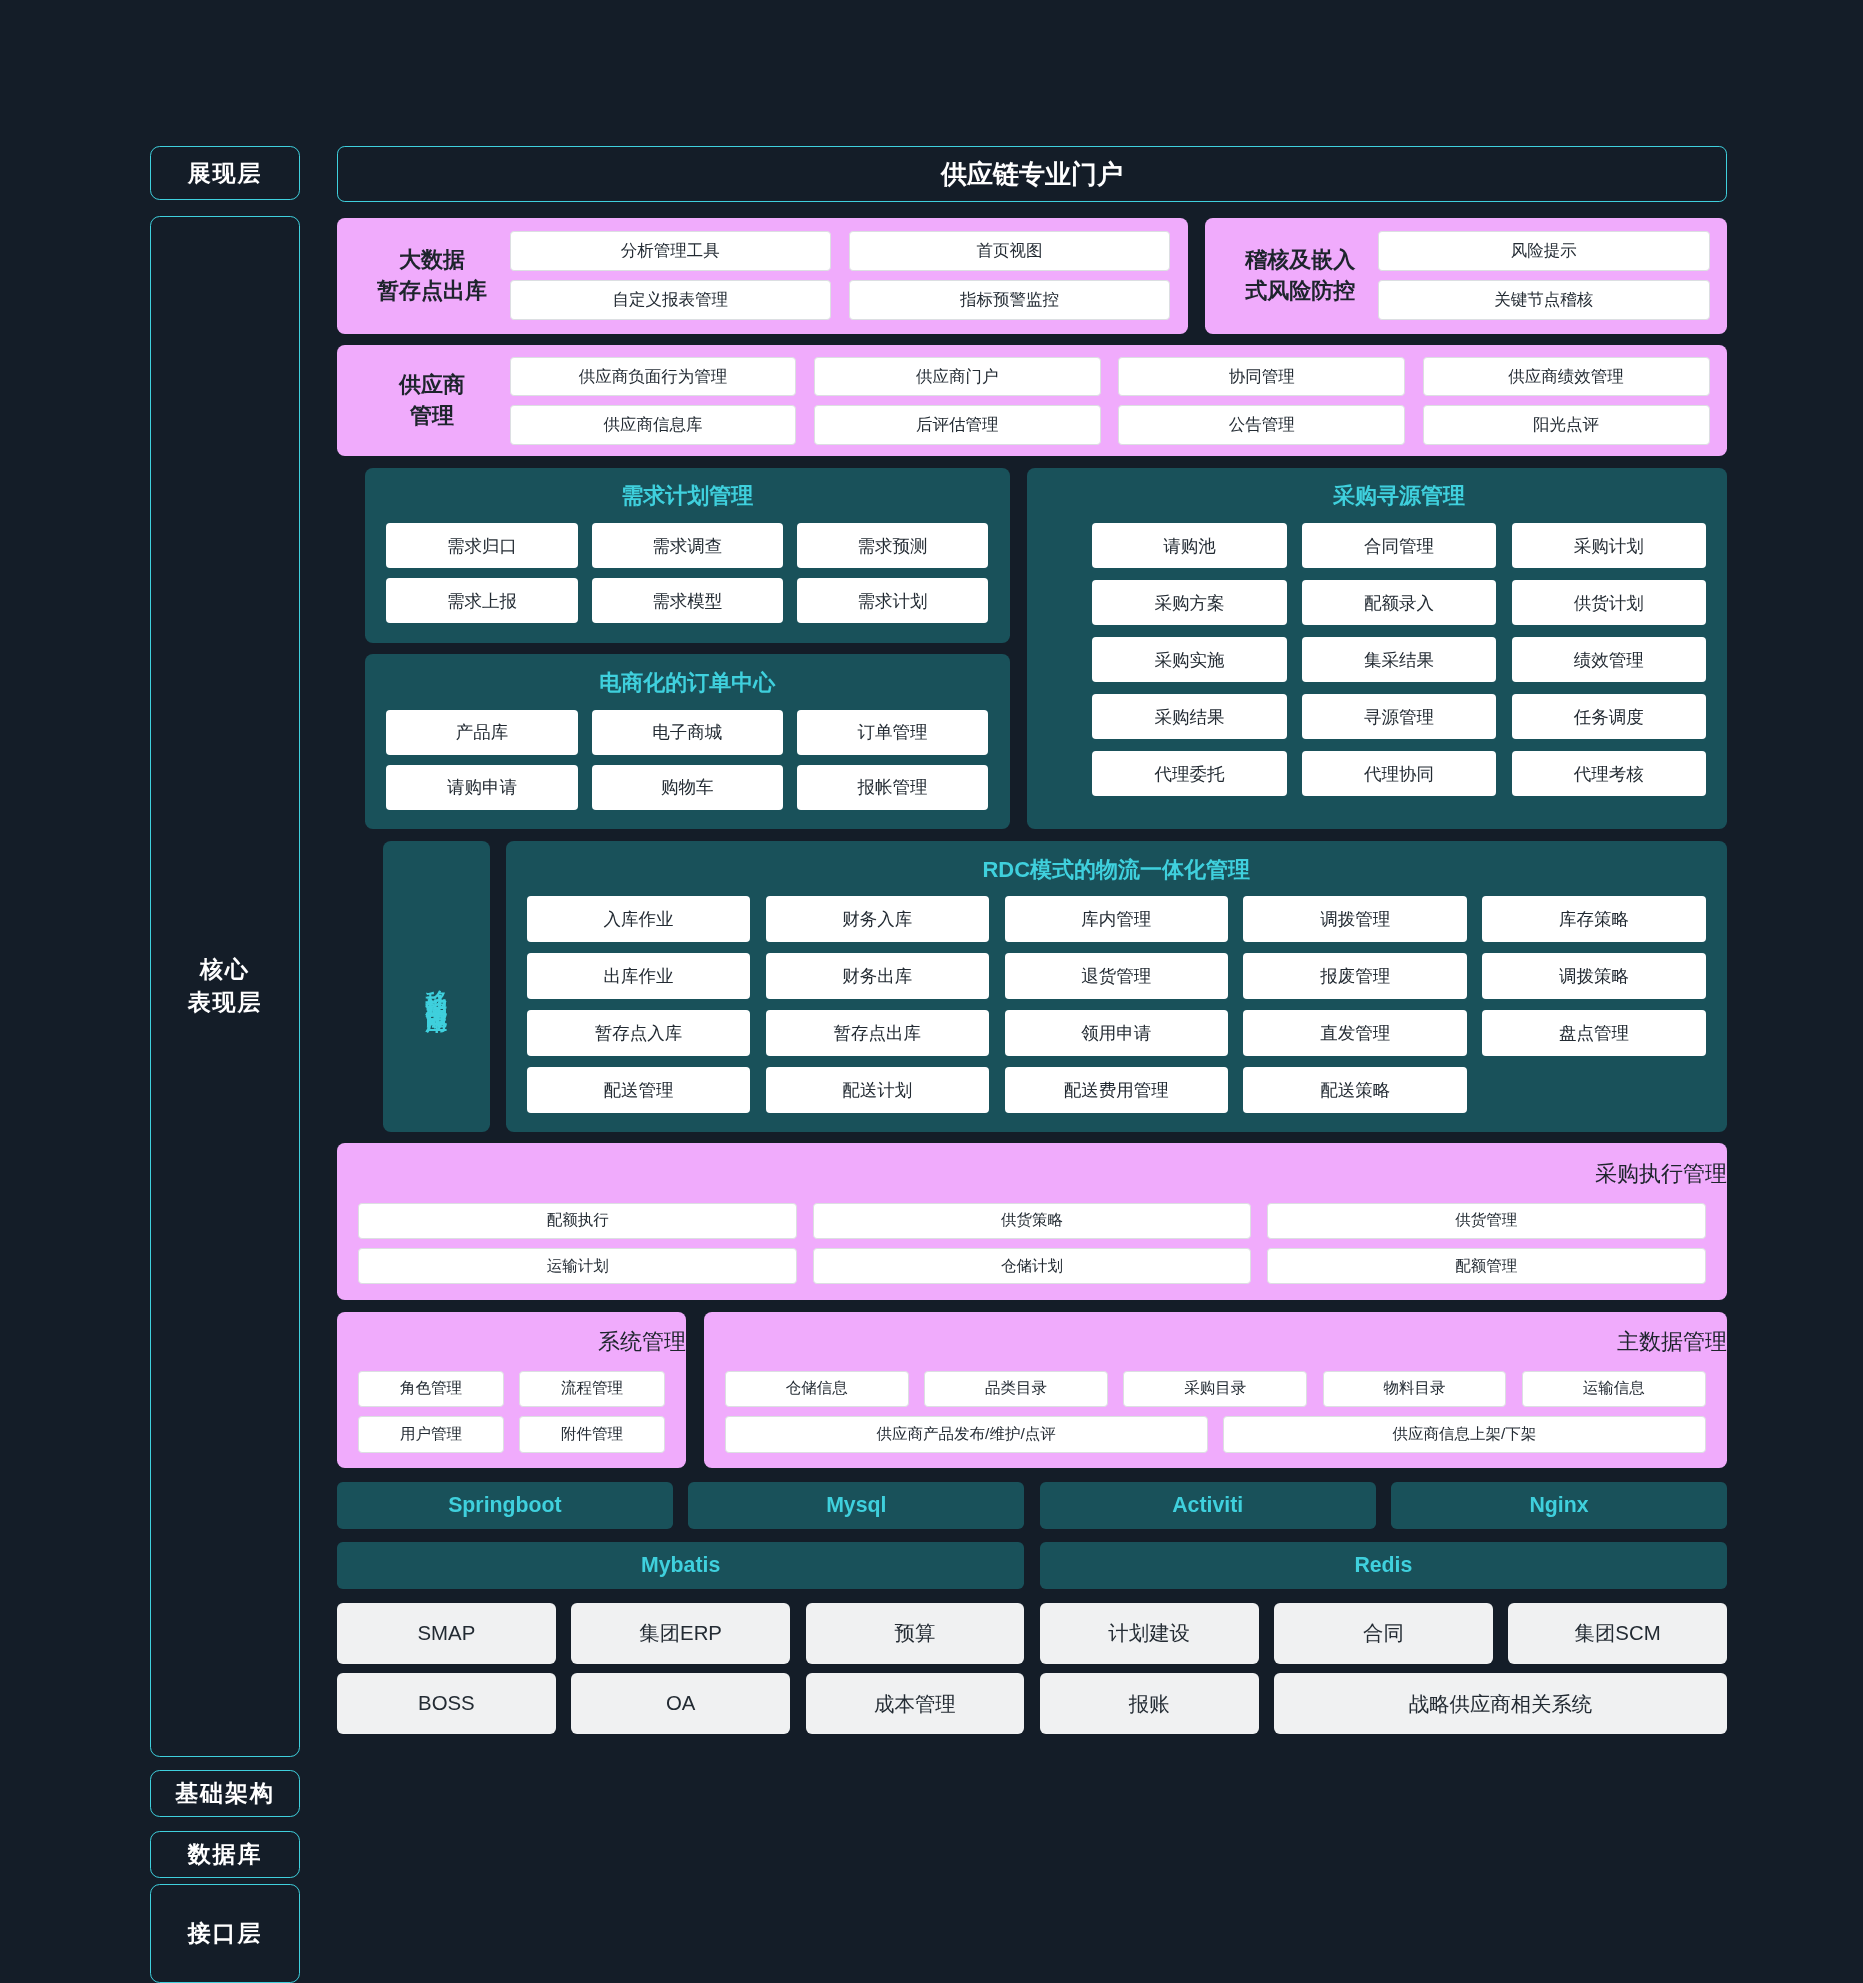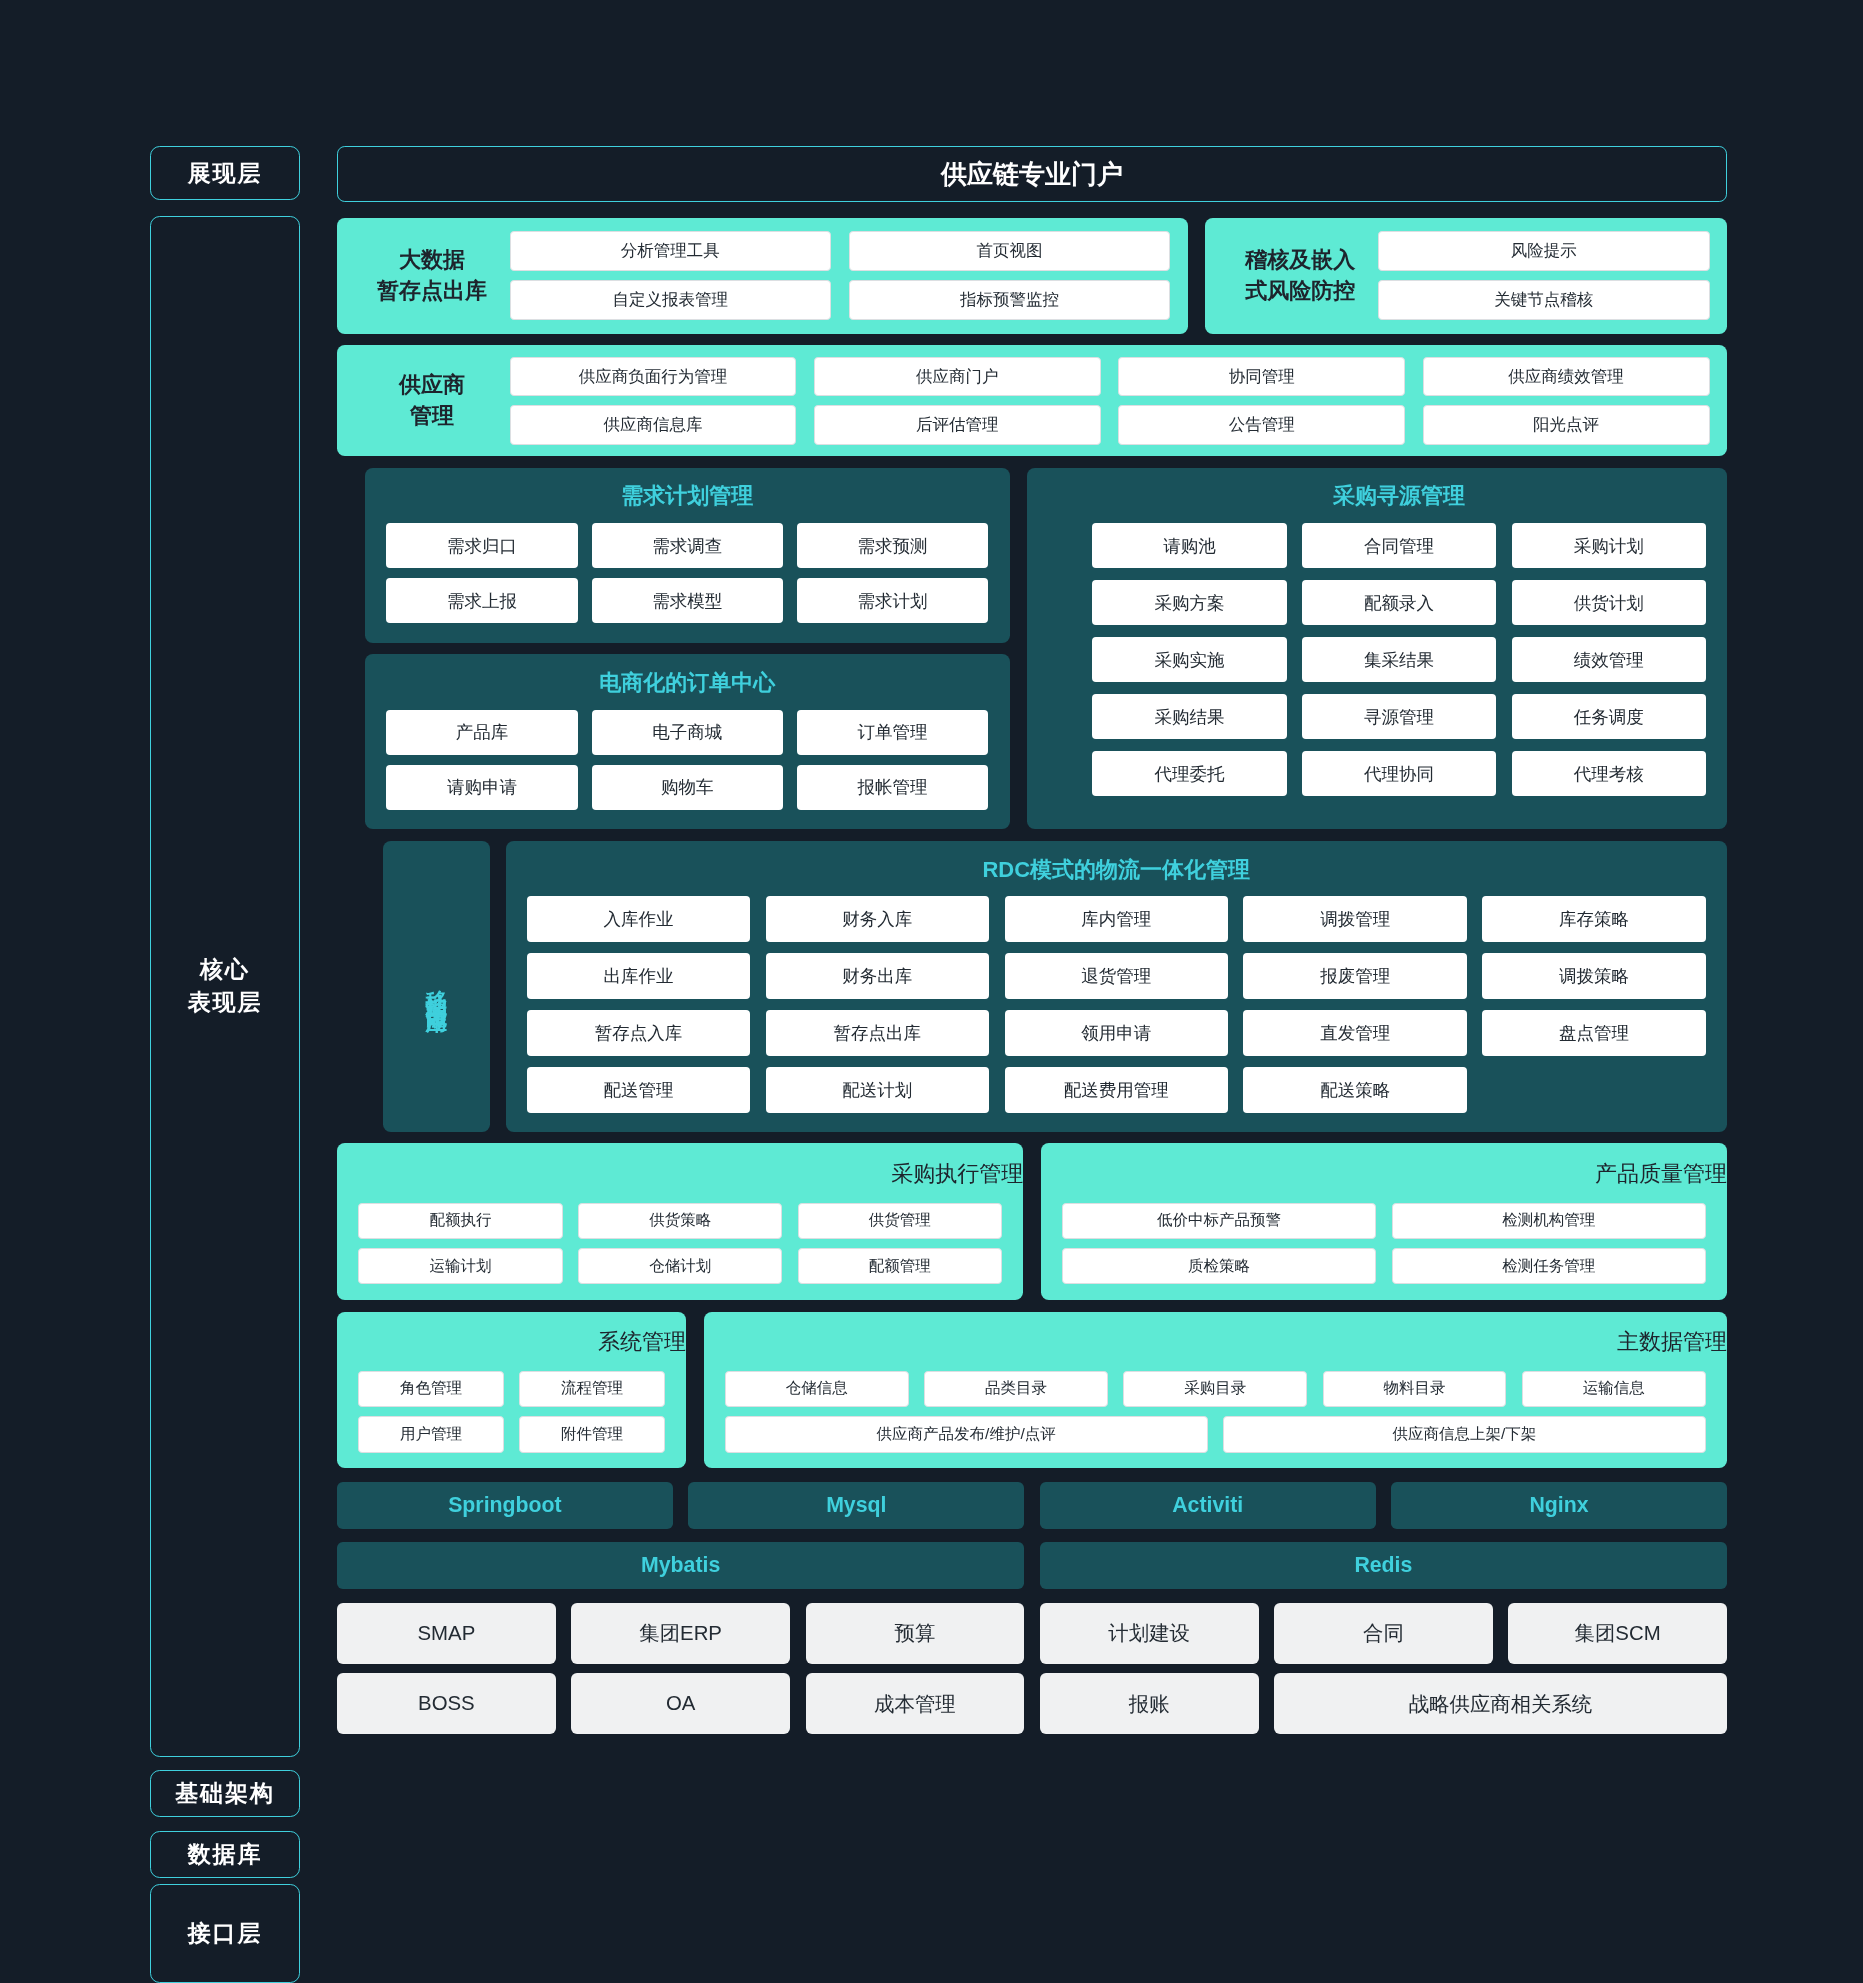--- a/index.html
+++ b/index.html
@@ -69,21 +69,21 @@
     align-items: center;
     justify-content: center;
     font-size: 26px;
     font-weight: bold;
     color: #ffffff;
     margin-bottom: 15.5px;
   }
 
   
   .panel-light {
-    background: #5eead4;
+    background: #f0abfc;
     border-radius: 7.8px;
     color: #1d242c;
     box-sizing: border-box;
   }
   .panel-dark {
     background: #19515a;
     border-radius: 7.8px;
     box-sizing: border-box;
   }
 
@@ -395,29 +395,20 @@
         <div class="light-title">采购执行管理</div>
         <div class="light-grid lg3">
           <div class="chip sm">配额执行</div>
           <div class="chip sm">供货策略</div>
           <div class="chip sm">供货管理</div>
           <div class="chip sm">运输计划</div>
           <div class="chip sm">仓储计划</div>
           <div class="chip sm">配额管理</div>
         </div>
       </div>
-      <div class="panel-light quality">
-        <div class="light-title">产品质量管理</div>
-        <div class="light-grid lg2">
-          <div class="chip sm">低价中标产品预警</div>
-          <div class="chip sm">检测机构管理</div>
-          <div class="chip sm">质检策略</div>
-          <div class="chip sm">检测任务管理</div>
-        </div>
-      </div>
     </div>
 
     <div class="row-sys">
       <div class="panel-light sys">
         <div class="light-title">系统管理</div>
         <div class="light-grid lg2">
           <div class="chip sm">角色管理</div>
           <div class="chip sm">流程管理</div>
           <div class="chip sm">用户管理</div>
           <div class="chip sm">附件管理</div>

